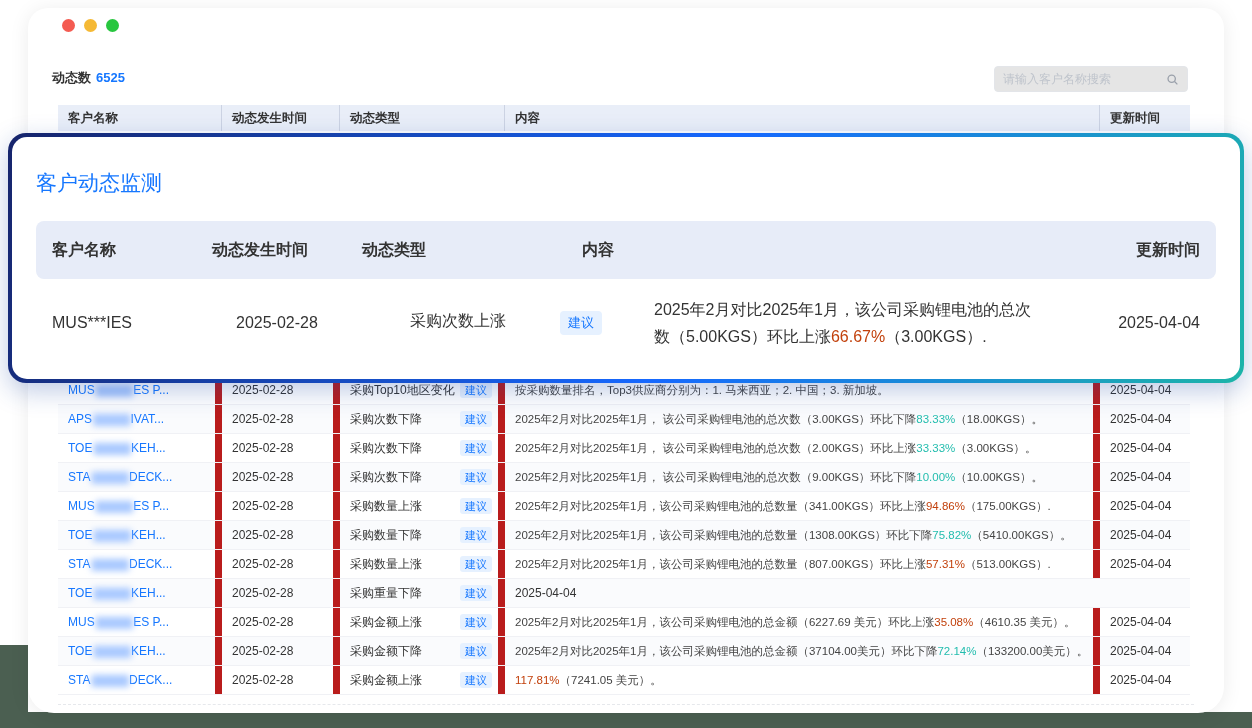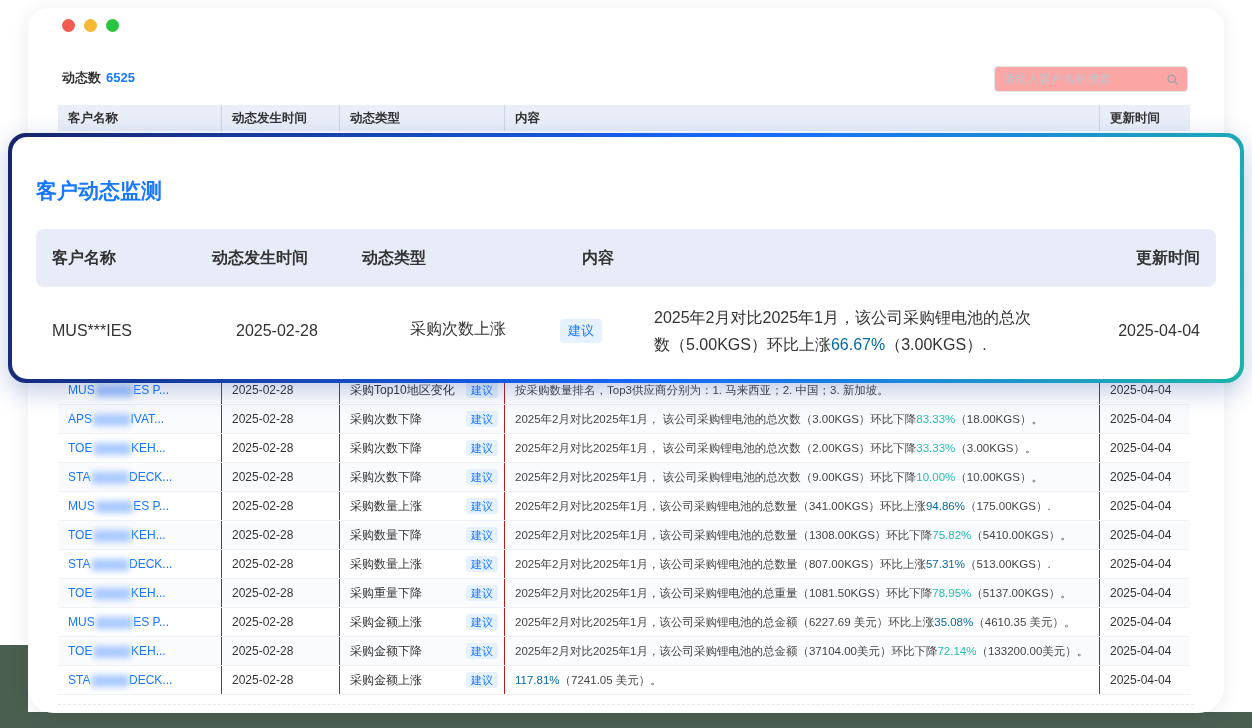--- a/index.html
+++ b/index.html
@@ -15,26 +15,26 @@
   
   .window {
     position:absolute; left:28px; top:8px; width:1196px; height:705px;
     background:#fff; border-radius:20px 20px 26px 26px;
     box-shadow:0 2px 20px rgba(0,0,0,.08);
   }
   .lights { position:absolute; left:34px; top:11px; display:flex; gap:9px; }
   .dot { width:13px; height:13px; border-radius:50%; }
   .dot.r { background:#f45b51; } .dot.y { background:#f5b935; } .dot.g { background:#28c63f; }
 
-  .count-wrap { position:absolute; left:34px; top:61px; font-size:13px; font-weight:bold; }
+  .count-wrap { position:absolute; left:24px; top:61px; font-size:13px; font-weight:bold; }
   .count-val  { color:#1677ff; margin-left:5px; }
 
   .search-box {
     position:absolute; right:36px; top:58px; width:194px; height:26px;
-    border:1px solid #e3e5e9; border-radius:4px; background:#fca5a5;
+    border:1px solid #e3e5e9; border-radius:4px; background:#e5e5e5;
     display:flex; align-items:center; padding:0 8px;
   }
   .search-box input {
     border:none; outline:none; flex:1; font-size:12px;
     font-family:inherit; color:#333; background:transparent;
   }
   .search-box input::placeholder { color:#bfc4cc; }
   .search-ic { width:13px; height:13px; flex:none; color:#9aa0aa; }
 
   
@@ -46,44 +46,44 @@
   }
   .thead > div { padding-left:10px; height:100%; display:flex; align-items:center;
     border-right:1px solid #ccd3e3; }
   .thead > div:last-child { border-right:none; }
 
   .tbody-clip { height:567px; overflow:hidden; }
   .tbody-spacer { height:245px; }
   .trow { height:29px; align-items:center; font-size:12px; border-bottom:1px solid #f0f1f5; }
   .trow:nth-child(even) { background:#fafbfd; }
   .trow > div { padding-left:10px; height:100%; display:flex; align-items:center;
-    border-right:1px solid #b91c1c; overflow:hidden; white-space:nowrap; }
+    border-right:7px solid #b91c1c; overflow:hidden; white-space:nowrap; }
   .trow > div:last-child { border-right:none; }
   .c-name { color:#1677ff; cursor:pointer; }
   .blur-seg { filter:blur(3px); color:#a9c9ff; margin:0 1px; font-size:10px; letter-spacing:-1px; }
   .c-type { justify-content:space-between; }
   .badge {
     margin-left:auto; margin-right:6px; flex:none;
     background:#e6f1ff; color:#1677ff; font-size:11px;
     padding:1px 5px; border-radius:3px; line-height:14px;
   }
   .c-content { font-size:11.5px; color:#444; }
-  .up   { color:#0369a1; }
+  .up   { color:#c2410c; }
   .down { color:#23bdae; }
   .dashed { position:absolute; left:30px; right:30px; top:696px; border-top:1px dashed #e6e8ec; }
 
   
   .overlay {
     position:absolute; left:8px; top:133px; width:1236px; height:250px;
     border-radius:18px; padding:4px; z-index:10;
     background:linear-gradient(110deg,#16246b 0%,#1668ff 55%,#1db4a8 100%);
     box-shadow:0 8px 26px rgba(25,70,160,.28);
   }
   .ov-card { width:100%; height:100%; background:#fff; border-radius:15px; padding:0 24px; }
-  .ov-title { padding-top:40px; font-size:21px; font-weight:bold; color:#1677ff; }
+  .ov-title { padding-top:32px; font-size:21px; font-weight:normal; color:#1677ff; }
   .ov-grid { display:grid; grid-template-columns:160px 150px 220px 1fr 110px; align-items:center; padding:0 16px; }
   .ov-head {
     margin-top:24px; height:58px; background:#e7ecf8; border-radius:8px;
     font-size:16px; font-weight:bold; color:#333;
   }
   .ov-head .ta-r, .ov-row .ta-r { text-align:right; }
   .ov-row { height:88px; font-size:16px; color:#333;gap:24px; }
   .ov-type-cell { display:flex; align-items:flex-start; }
   .ov-badge {
     margin-left:auto; margin-right:28px; background:#e6f1ff; color:#1677ff;
@@ -169,21 +169,21 @@
       <span>TOE</span>
               <span class="blur-seg">██████</span>
               <span>KEH...</span>
     </div>
     <div class="c-date">2025-02-28</div>
     <div class="c-type">
       <span>采购次数下降</span>
       <span class="badge">建议</span>
     </div>
     <div class="c-content">
-      <span>2025年2月对比2025年1月， 该公司采购锂电池的总次数（2.00KGS）环比下降</span>
+      <span>2025年2月对比2025年1月， 该公司采购锂电池的总次数（2.00KGS）环比上涨</span>
               <span class="down">33.33%</span>
               <span>（3.00KGS）。</span>
     </div>
     <div class="c-updated">2025-04-04</div>
   </div>
 
   <div class="trow grid-cols">
     <div class="c-name">
       <span>STA</span>
               <span class="blur-seg">██████</span>
@@ -262,25 +262,20 @@
   <div class="trow grid-cols">
     <div class="c-name">
       <span>TOE</span>
               <span class="blur-seg">██████</span>
               <span>KEH...</span>
     </div>
     <div class="c-date">2025-02-28</div>
     <div class="c-type">
       <span>采购重量下降</span>
       <span class="badge">建议</span>
-    </div>
-    <div class="c-content">
-      <span>2025年2月对比2025年1月，该公司采购锂电池的总重量（1081.50KGS）环比下降</span>
-              <span class="down">78.95%</span>
-              <span>（5137.00KGS）。</span>
     </div>
     <div class="c-updated">2025-04-04</div>
   </div>
 
   <div class="trow grid-cols">
     <div class="c-name">
       <span>MUS</span>
               <span class="blur-seg">██████</span>
               <span>ES P...</span>
     </div>

